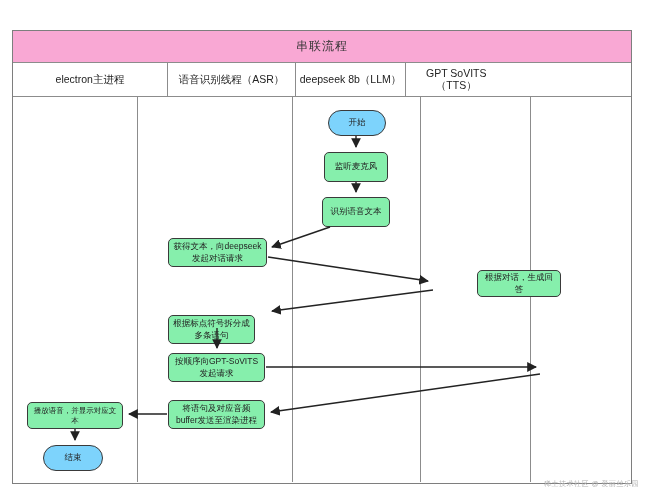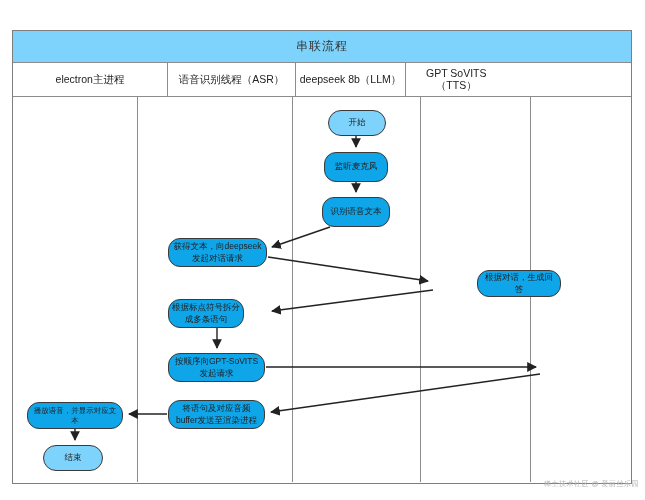--- a/index.html
+++ b/index.html
@@ -18,21 +18,21 @@
   
   .frame {
     position: absolute;
     left: 12px; top: 30px;
     width: 620px; height: 454px;
     border: 1.5px solid #7e7e7e;
     background: #ffffff;
   }
   .title-row {
     height: 32px;
-    background: #7dd3fc;
+    background: #f9a8d4;
     border-bottom: 1px solid #8c8c8c;
     display: flex; align-items: center; justify-content: center;
     font-size: 12px; color: #333333; letter-spacing: 1px;
   }
   .header-row {
     display: flex;
     height: 34px;
     border-bottom: 1px solid #8c8c8c;
   }
   .header-cell {
@@ -48,34 +48,34 @@
   .w0 { width: 125px; } .w1 { width: 155px; text-align: right; } .w2 { width: 128px; }
   .w3 { width: 110px; } .w4 { width: 100.5px; }
 
   
   .node {
     position: absolute;
     display: flex; align-items: center; justify-content: center;
     text-align: center;
     font-size: 8.5px; line-height: 1.3; color: #222222;
     border: 1.4px solid #3a3a3a;
-    background: #0ea5e9;
-    border-radius: 12px;
+    background: #86efac;
+    border-radius: 5px;
     padding: 2px 3px;
     word-break: break-word;
   }
   .terminal {
     background: #7dd3fc;
     border-radius: 13px;
   }
   .n-start     { left: 328px; top: 110px; width: 58px; height: 26px; }
   .n-listen    { left: 324px; top: 152px; width: 64px; height: 30px; }
   .n-recognize { left: 322px; top: 197px; width: 68px; height: 30px; }
   .n-gettext   { left: 168px; top: 238px; width: 99px; height: 29px; }
-  .n-split     { left: 168px; top: 299px; width: 76px; height: 29px; }
+  .n-split     { left: 168px; top: 315px; width: 87px; height: 29px; }
   .n-order     { left: 168px; top: 353px; width: 97px; height: 29px; }
   .n-send      { left: 168px; top: 400px; width: 97px; height: 29px; }
   .n-answer    { left: 433px; top: 270px; width: 84px; height: 27px; margin-left: 44px; }
   .n-tts       { left: 542px; top: 353px; width: 80px; height: 29px; }
   .n-play      { left: 27px;  top: 402px; width: 96px; height: 27px; font-size: 7.5px; }
   .n-end       { left: 43px;  top: 445px; width: 60px; height: 26px; }
 
   .arrows {
     position: absolute; left: 0; top: 0;
     width: 645px; height: 500px;

